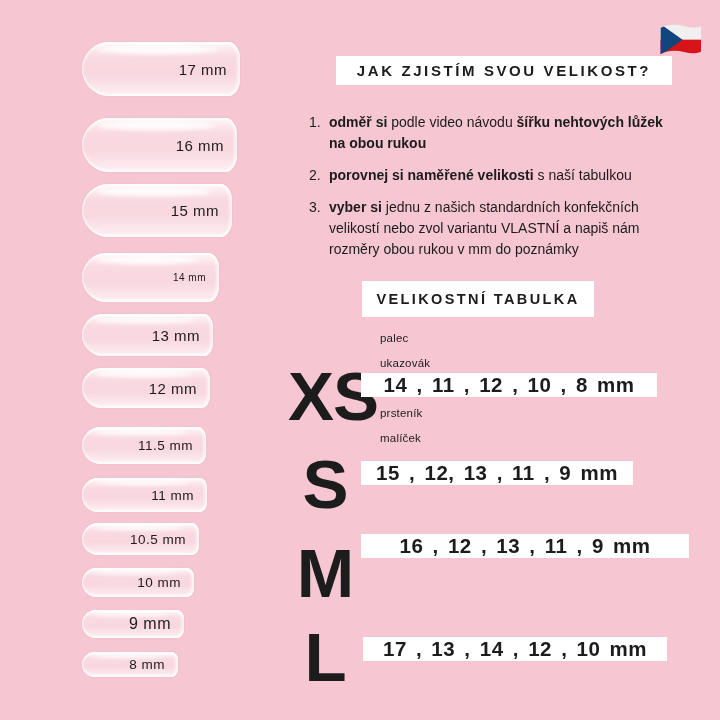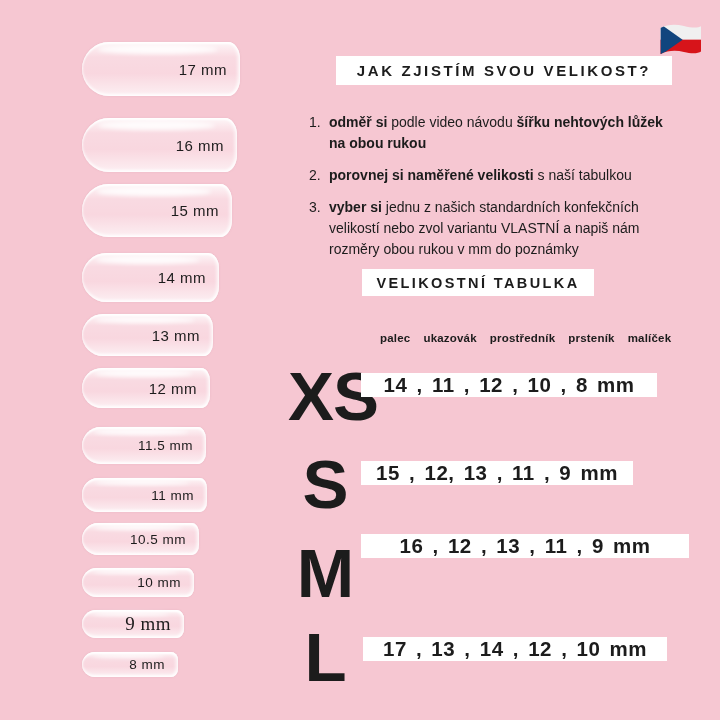--- a/index.html
+++ b/index.html
@@ -33,35 +33,35 @@
   }
   
   .white-box{
     position:absolute;background:#ffffff;
     display:flex;align-items:center;justify-content:center;
   }
   #title-box{left:336px;top:56px;width:336px;height:29px;}
   #title-box span{
     font-weight:700;font-size:15px;letter-spacing:2.6px;white-space:nowrap;
   }
-  #table-header-box{left:362px;top:269px;width:232px;height:27px;}
+  #table-header-box{left:362px;top:281px;width:232px;height:36px;}
   #table-header-box span{
     font-weight:700;font-size:14.5px;letter-spacing:2.4px;white-space:nowrap;
   }
   #instructions{
     position:absolute;left:309px;top:112px;width:372px;
     font-size:14px;line-height:1.5;
   }
   .instr-item{display:flex;margin-bottom:11px;}
   .instr-num{flex:0 0 20px;}
   .instr-text{flex:1;}
   .instr-text b{font-weight:700;}
   #finger-labels{
     position:absolute;left:380px;top:332px;display:flex;gap:13px;
-    font-size:11.5px;font-weight:700;letter-spacing:0.2px;
+    font-size:11.5px;font-weight:400;letter-spacing:0.2px;flex-direction:column;
   }
   .size-letter{
     position:absolute;left:288px;width:74px;text-align:center;
     font-weight:700;font-size:69px;line-height:1;letter-spacing:-1px;
   }
   .size-strip{
     position:absolute;background:#ffffff;height:24px;
     display:flex;align-items:center;justify-content:center;
   }
   .size-values{
@@ -148,21 +148,21 @@
       <div class="nail" style="top: 118px; width: 155px; height: 54px; border-radius: 27px 11.9px 11.9px 27px / 27px 17.3px 17.3px 27px;">
         <div class="nail-shine"></div>
         <span class="nail-label" style="font-size: 15px;">16 mm</span>
       </div>
       <div class="nail" style="top: 184px; width: 150px; height: 53px; border-radius: 26.5px 11.7px 11.7px 26.5px / 26.5px 17px 17px 26.5px;">
         <div class="nail-shine"></div>
         <span class="nail-label" style="font-size: 15px;">15 mm</span>
       </div>
       <div class="nail" style="top: 253px; width: 137px; height: 49px; border-radius: 24.5px 10.8px 10.8px 24.5px / 24.5px 15.7px 15.7px 24.5px;">
         <div class="nail-shine"></div>
-        <span class="nail-label" style="font-size: 15px;">14 mm</span>
+        <span class="nail-label" style="font-size: 10px;">14 mm</span>
       </div>
       <div class="nail" style="top: 314px; width: 131px; height: 42px; border-radius: 21px 9.2px 9.2px 21px / 21px 13.4px 13.4px 21px;">
         <div class="nail-shine"></div>
         <span class="nail-label" style="font-size: 15px;">13 mm</span>
       </div>
       <div class="nail" style="top: 368px; width: 128px; height: 40px; border-radius: 20px 8.8px 8.8px 20px / 20px 12.8px 12.8px 20px;">
         <div class="nail-shine"></div>
         <span class="nail-label" style="font-size: 15px;">12 mm</span>
       </div>
       <div class="nail" style="top: 427px; width: 124px; height: 37px; border-radius: 18.5px 8.1px 8.1px 18.5px / 18.5px 11.8px 11.8px 18.5px;">
@@ -176,21 +176,21 @@
       <div class="nail" style="top: 523px; width: 117px; height: 32px; border-radius: 16px 7px 7px 16px / 16px 10.2px 10.2px 16px;">
         <div class="nail-shine"></div>
         <span class="nail-label" style="font-size: 13.5px;">10.5 mm</span>
       </div>
       <div class="nail" style="top: 568px; width: 112px; height: 29px; border-radius: 14.5px 7px 7px 14.5px / 14.5px 9.3px 9.3px 14.5px;">
         <div class="nail-shine"></div>
         <span class="nail-label" style="font-size: 13.5px;">10 mm</span>
       </div>
       <div class="nail" style="top: 610px; width: 102px; height: 28px; border-radius: 14px 7px 7px 14px / 14px 9px 9px 14px;">
         <div class="nail-shine"></div>
-        <span class="nail-label" style="font-size: 19px; font-family: Liberation Serif, serif;">9 mm</span>
+        <span class="nail-label" style="font-size: 16px;">9 mm</span>
       </div>
       <div class="nail" style="top: 652px; width: 96px; height: 25px; border-radius: 12.5px 7px 7px 12.5px / 12.5px 8px 8px 12.5px;">
         <div class="nail-shine"></div>
         <span class="nail-label" style="font-size: 13.5px;">8 mm</span>
       </div>
     </div>
 
 </div>
 
 </body></html>

